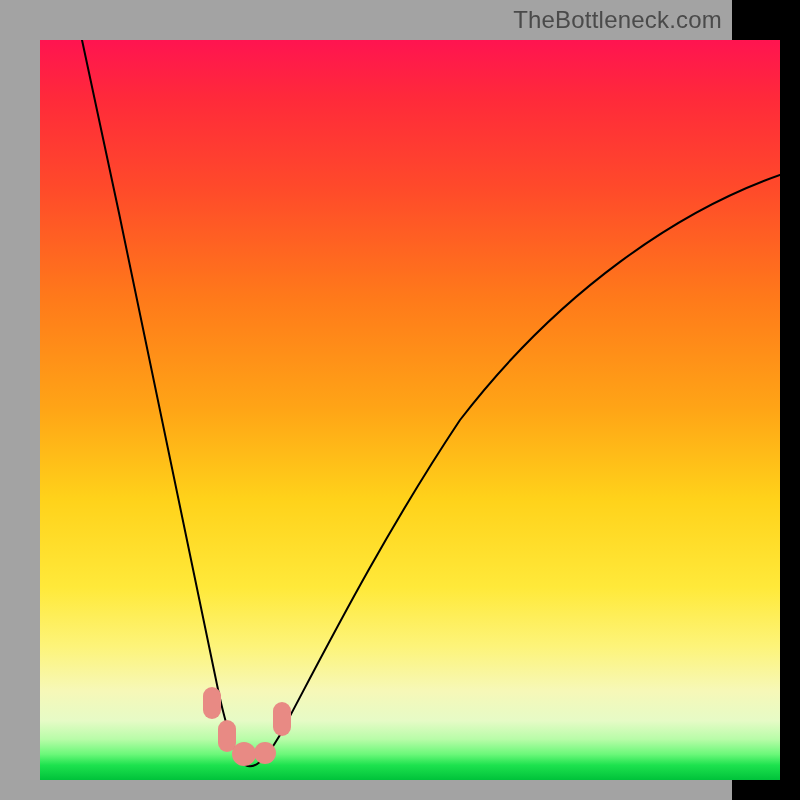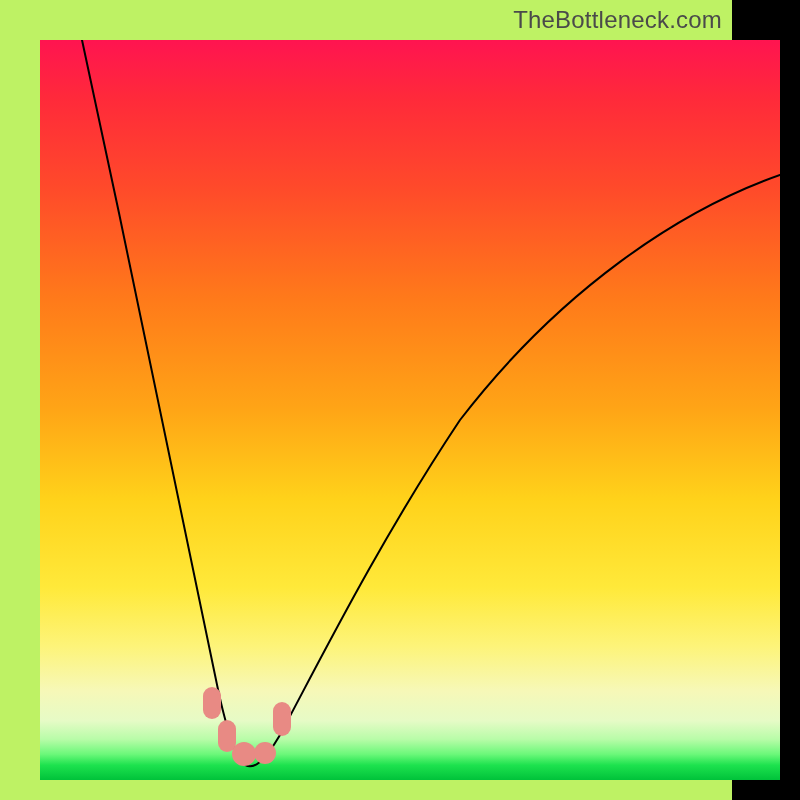--- a/index.html
+++ b/index.html
@@ -10,21 +10,21 @@
     background: #000;
     font-family: Arial, Helvetica, sans-serif;
     overflow: hidden;
   }
   .frame {
     position: absolute;
     left: 0;
     top: 0;
     width: 732px;
     height: 800px;
-    background: #bef264;
+    background: #a3a3a3;
   }
   .plot {
     position: absolute;
     left: 40px;
     top: 40px;
     width: 740px;
     height: 740px;
     
     background: linear-gradient(
       to bottom,

